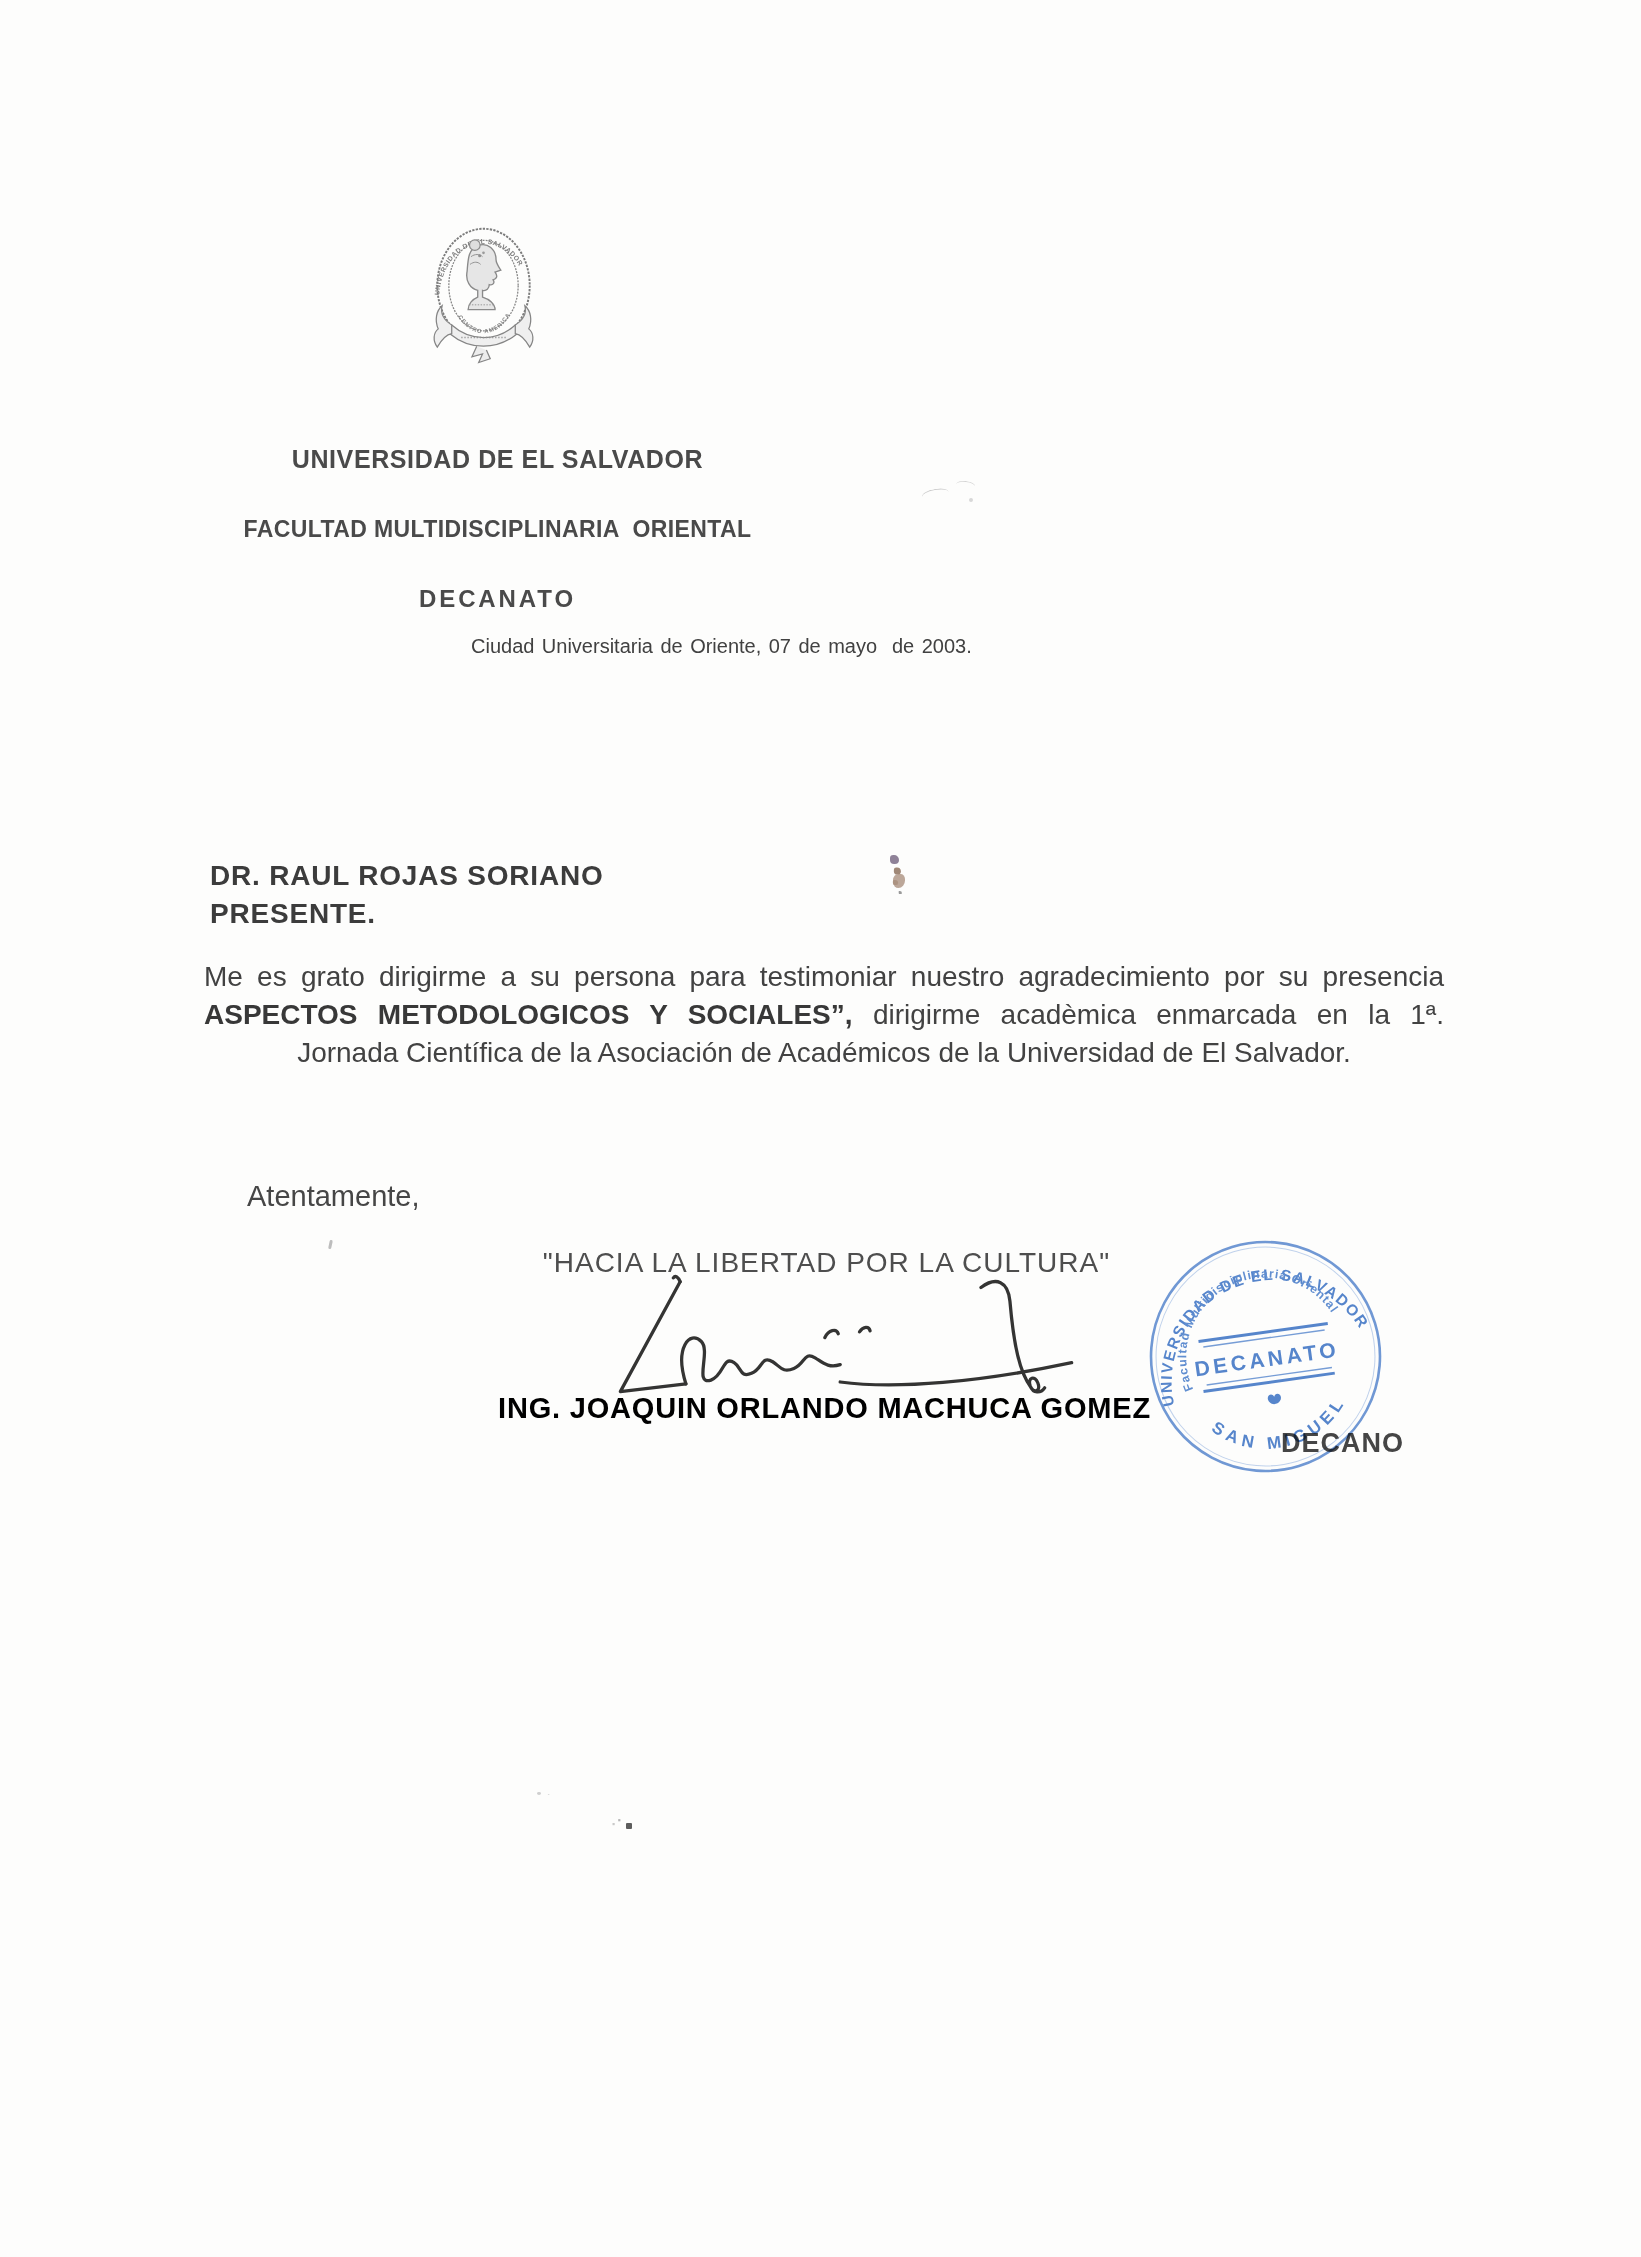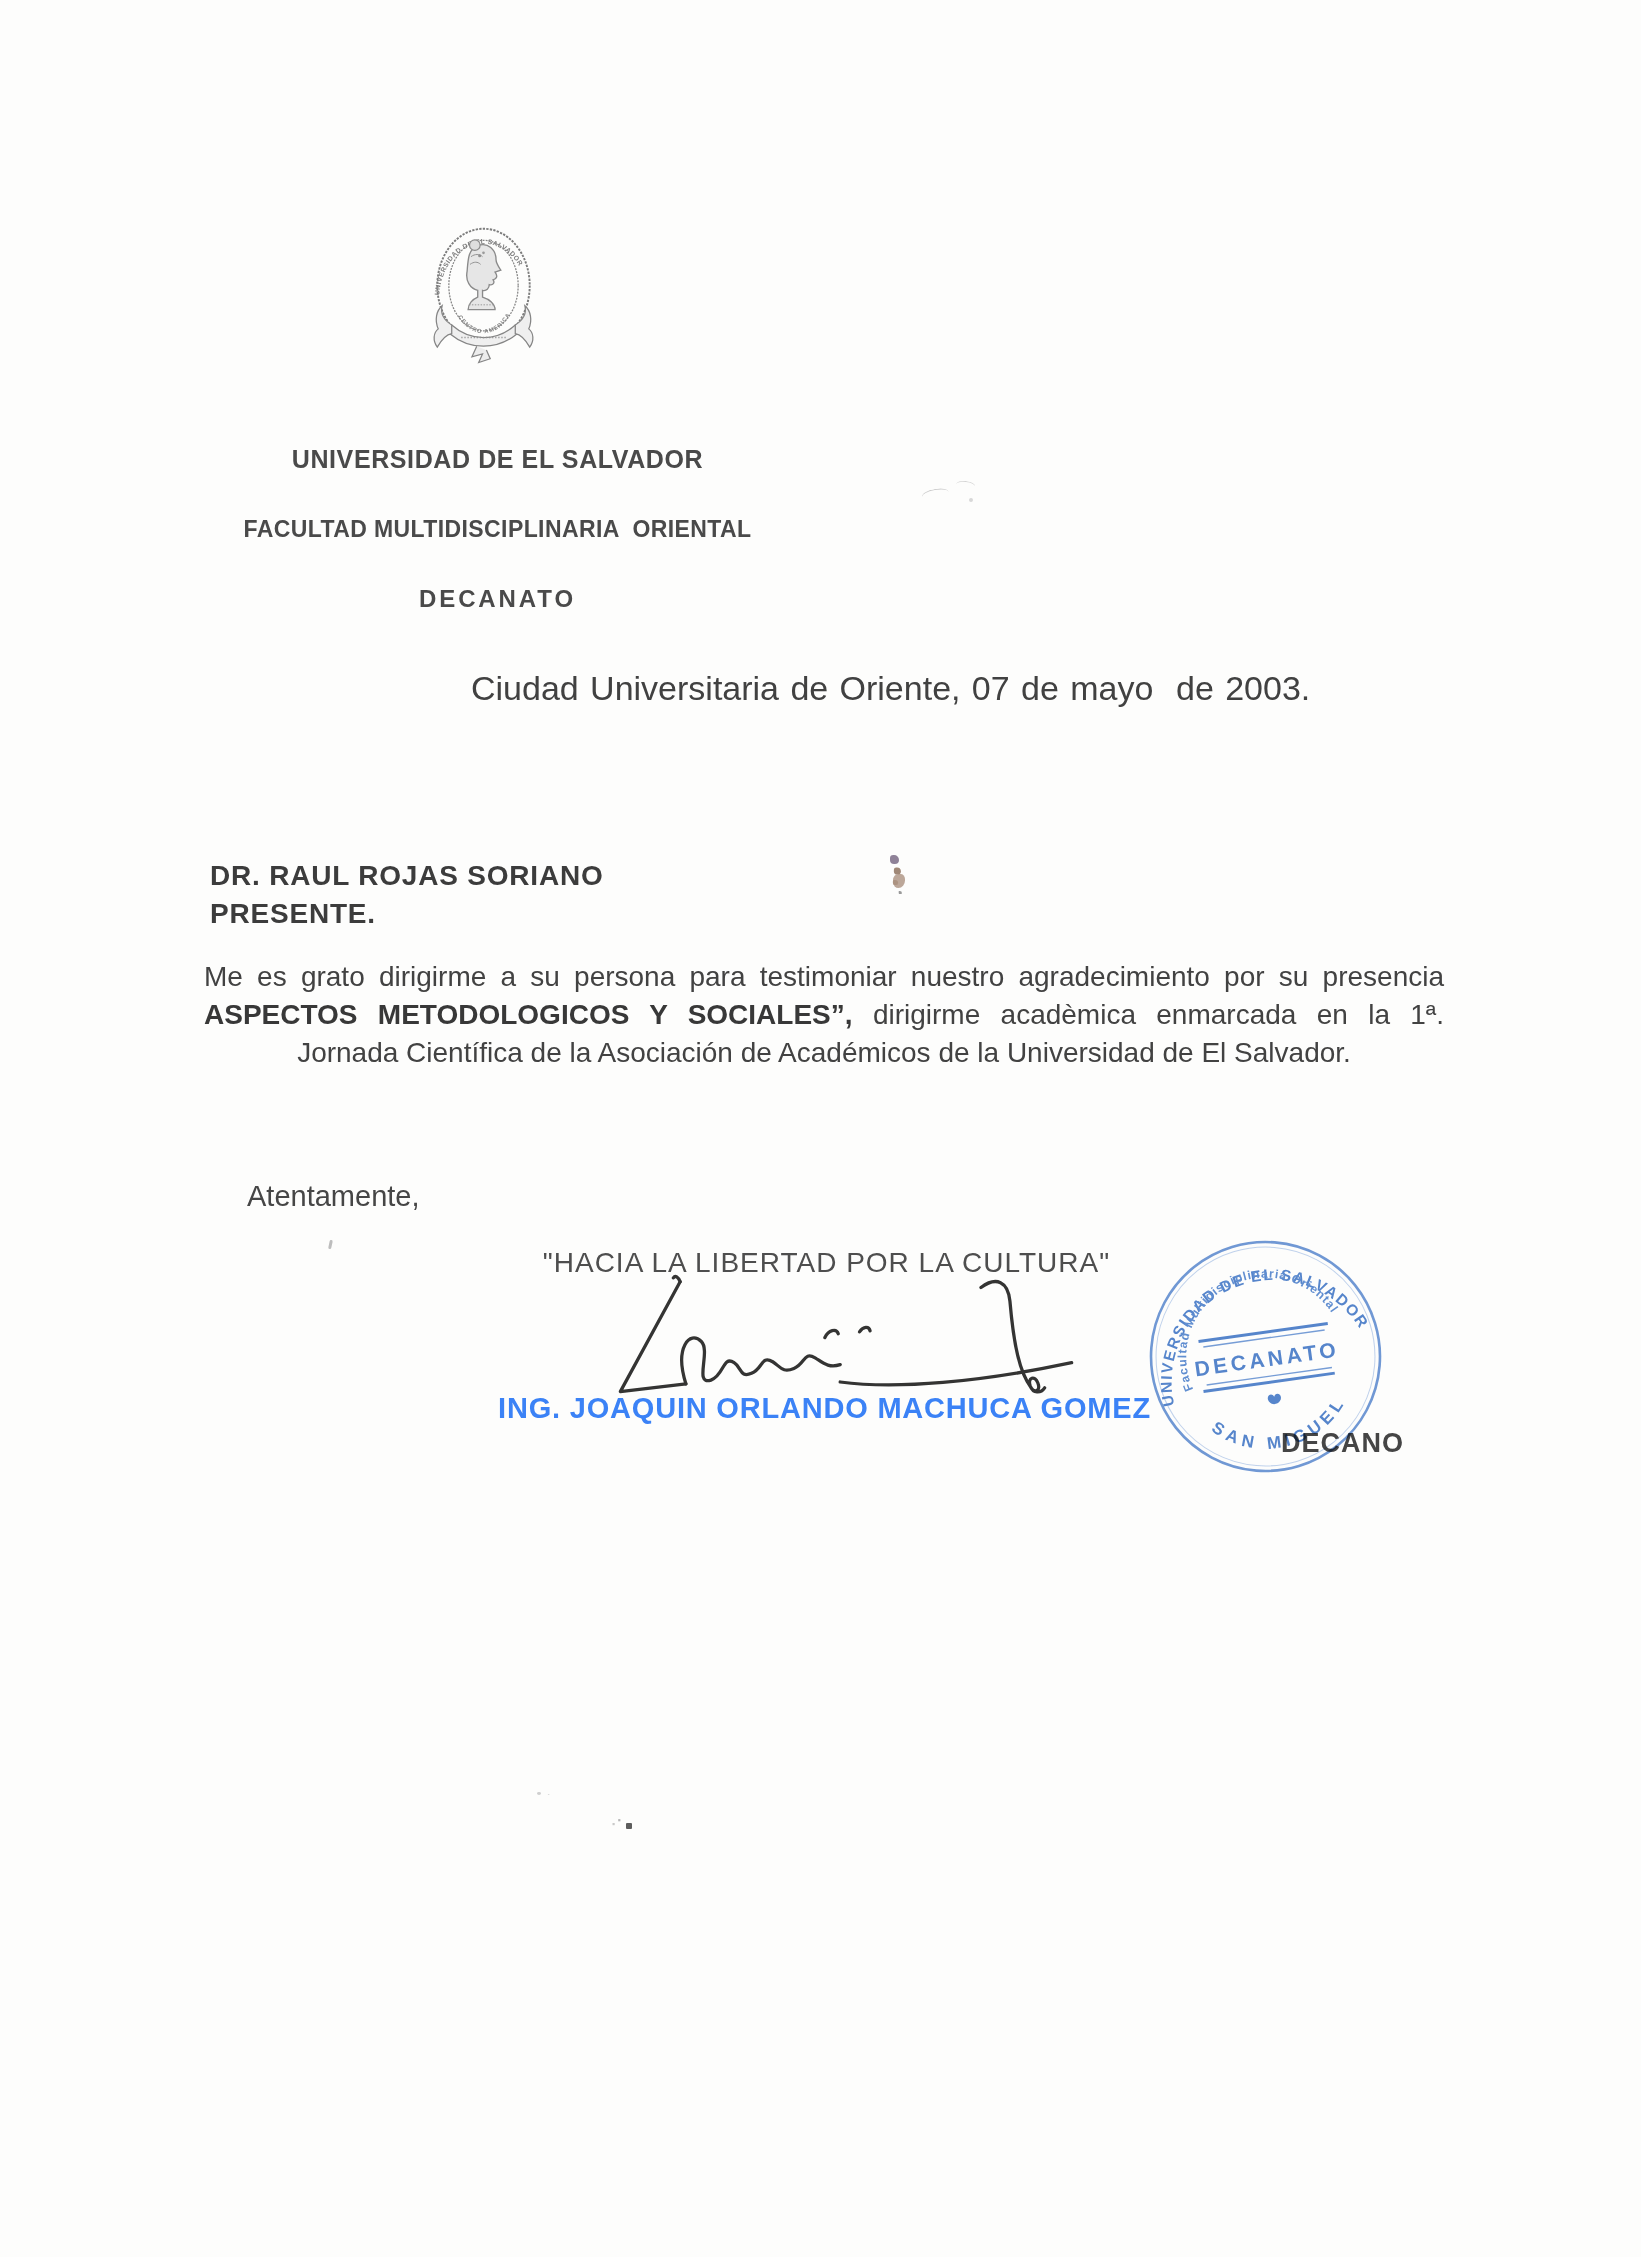--- a/index.html
+++ b/index.html
@@ -13,37 +13,37 @@
     color:#3e3e3e;
   }
   
   .seal{position:absolute;left:419px;top:220px;width:129px;height:160px;}
   .letterhead{position:absolute;left:227px;top:406px;width:541px;text-align:center;
     font-weight:bold;color:#4a4a4a;white-space:pre;}
   .lh1{font-size:25px;letter-spacing:0.6px;line-height:34px;}
   .lh2{font-size:23px;letter-spacing:0.4px;line-height:34px;}
   .lh3{font-size:24px;letter-spacing:2.9px;line-height:34px;}
   
-  .date{position:absolute;left:471px;top:669px;font-size:34px;color:#414141;white-space:pre;word-spacing:1.9px;}
+  .date{position:absolute;left:471px;top:635px;font-size:20px;color:#414141;white-space:pre;word-spacing:1.9px;}
   
   .recipient{position:absolute;left:210px;top:817px;font-weight:bold;color:#3c3c3c;}
   .recipient .r1{font-size:28px;letter-spacing:0.8px;line-height:38px;margin-top:40px;}
   .recipient .r2{font-size:28px;letter-spacing:0.8px;line-height:38px;}
   
   .body-par{position:absolute;left:204px;top:958px;width:1240px;font-size:28px;color:#424242;}
   .body-par .jline{text-align:justify;text-align-last:justify;line-height:38px;height:38px;overflow:visible;}
   .body-par .nline{text-align:center;line-height:38px;}
   .body-par b{color:#383838;}
   
   .atent{position:absolute;left:247px;top:1180px;width:1159px;font-size:29px;color:#464646;}
   .motto{position:absolute;left:247px;top:1247px;width:1159px;text-align:center;font-size:28px;
     letter-spacing:1px;color:#4e4e4e;white-space:pre;}
   .signature{position:absolute;left:597px;top:1274px;width:497px;height:135px;}
   .signer{position:absolute;left:245px;top:1392px;width:1159px;text-align:center;
-    font-size:29px;font-weight:bold;letter-spacing:0.8px;color:#3b82f6;}
+    font-size:29px;font-weight:bold;letter-spacing:0.8px;color:#000000;}
   .signer-title{position:absolute;left:245px;top:1428px;width:1159px;text-align:right;
     font-size:27px;font-weight:bold;letter-spacing:1px;color:#454545;}
   
   .stamp{position:absolute;left:1145px;top:1235px;width:241px;height:243px;
     mix-blend-mode:multiply;opacity:0.93;}
   
   .speck{position:absolute;}
   .smudge-a{left:922px;top:489px;width:27px;height:9.7px;border-top:1.9px solid #cdcdcd;border-radius:50%;transform:rotate(-10deg);}
   .smudge-b{left:956px;top:481px;width:19.3px;height:7.7px;border-top:1.9px solid #d4d4d4;border-radius:50%;transform:rotate(6deg);}
   .smudge-c{left:969px;top:498px;width:3.9px;height:3.9px;background:#d8d8d8;border-radius:50%;}

